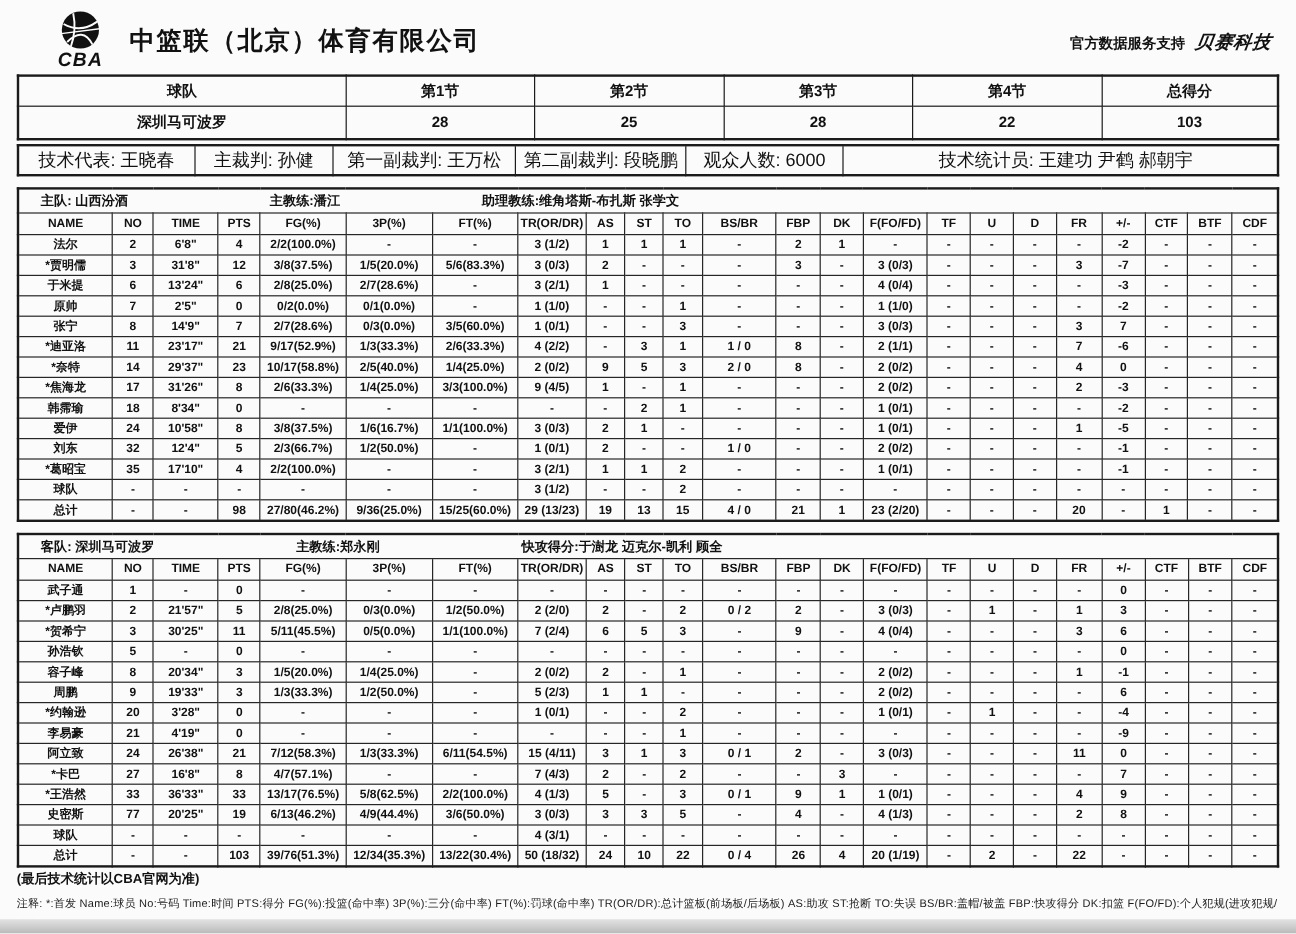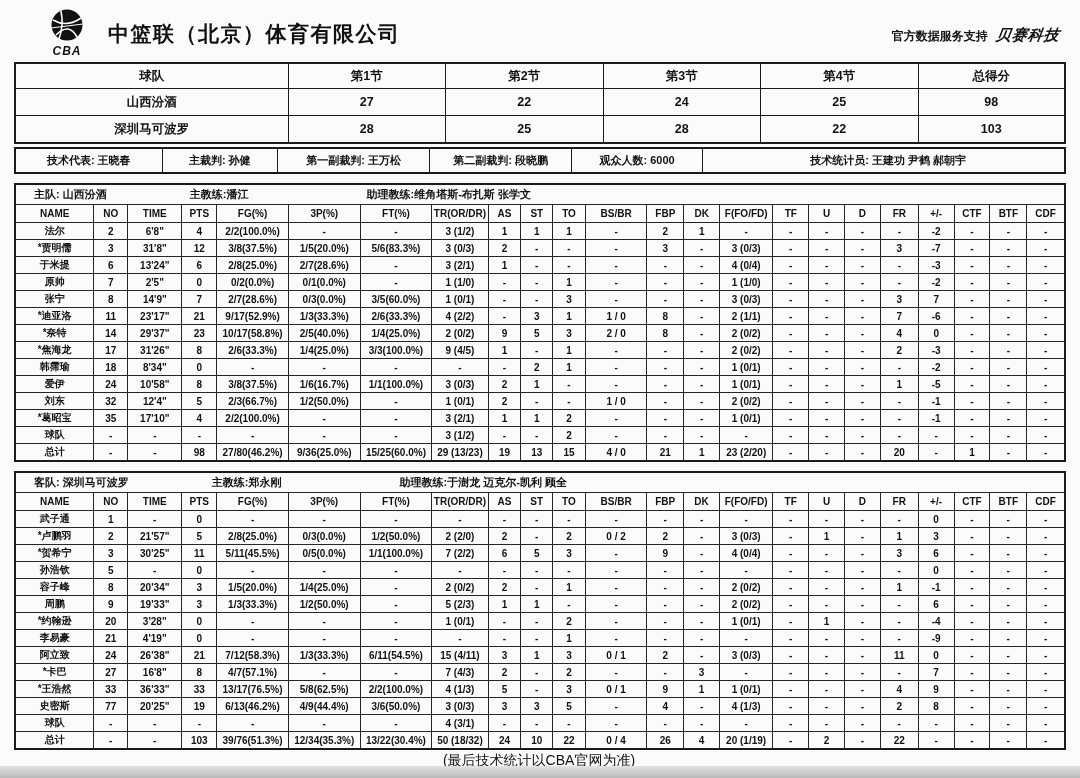--- a/index.html
+++ b/index.html
@@ -1,48 +1,48 @@
 <!DOCTYPE html>
 <html><head>
 <meta charset="utf-8">
 <style>
   html,body{margin:0;padding:0;background:#e9e9e9;font-family:"Liberation Sans",sans-serif;}
   .page{width:1080px;height:778px;background:#fbfbfb;position:relative;box-sizing:border-box;
         padding:8px 14px;color:#111;overflow:hidden;}
   
   .hdr{position:relative;height:50px;}
   .logo-wrap{position:absolute;left:26px;top:0px;width:54px;text-align:center;line-height:0;}
-  .logo-cba{display:block;font-size:12px;font-weight:900;font-style:italic;letter-spacing:1px;
+  .logo-cba{display:block;font-size:16px;font-weight:900;font-style:italic;letter-spacing:1px;
             line-height:10px;color:#111;}
   .company{position:absolute;left:94px;top:12px;font-size:21px;font-weight:800;letter-spacing:1.5px;}
   .hdr-center{position:absolute;left:368px;top:0;width:470px;text-align:center;}
   .title{font-size:21px;font-weight:800;letter-spacing:0.5px;}
   .subline{display:flex;justify-content:center;gap:46px;font-size:11px;font-weight:700;margin-top:3px;}
   .hdr-right{position:absolute;right:6px;top:18px;font-size:12px;font-weight:700;white-space:nowrap;}
   .sponsor-name{display:inline-block;font-style:italic;font-weight:900;font-size:15px;
                 transform:skewX(-8deg);margin-left:5px;letter-spacing:1px;}
   
   table{width:100%;border-collapse:collapse;table-layout:fixed;}
   .score-table{margin-top:4px;border:2px solid #1b1b1b;}
   .score-table th,.score-table td{border:1px solid #1b1b1b;text-align:center;font-weight:700;}
   .score-table th{height:22px;font-size:12.5px;}
   .score-table td{height:24px;font-size:12.5px;}
   .officials{margin-top:3px;border:2px solid #1b1b1b;}
-  .officials td{border:1px solid #1b1b1b;height:21px;font-size:11px;font-weight:700;
+  .officials td{border:1px solid #1b1b1b;height:21px;font-size:15px;font-weight:400;
                 text-align:center;white-space:nowrap;overflow:hidden;}
   .officials td.wide{text-align:center;padding-left:10px;}
   .stat-table{margin-top:9px;border:2px solid #1b1b1b;}
   .stat-table th,.stat-table td{border:1px solid #262626;font-size:10px;font-weight:700;
       text-align:center;padding:0;height:16px;white-space:nowrap;overflow:hidden;}
   .stat-table .col-head th{height:17px;}
   .section-row td{text-align:left;height:19px;font-size:11px;}
   .team-label{margin-left:18px;margin-top:32px;}
-  .coach{margin-left:80px;}
+  .coach{margin-left:115px;}
   .assistants{margin-left:115px;margin-top:43px;}
-  .disclaimer{text-align:center;font-size:14px;font-weight:400;margin-top:2px;padding-right:2px;}
+  .disclaimer{text-align:left;font-size:11px;font-weight:700;margin-top:2px;padding-right:2px;}
   .notes{margin-top:4px;font-size:9.2px;font-weight:500;line-height:18px;color:#1c1c1c;
          letter-spacing:0.2px;}
   .bottom-shade{position:absolute;left:0;right:0;bottom:0;height:12px;
                 background:linear-gradient(to bottom,#e3e3e3,#b9b9b9);}
 </style>
 </head>
 <body>
 
 <div class="page">
 
@@ -77,28 +77,20 @@
       <tr>
           <th>球队</th>
           <th>第1节</th>
           <th>第2节</th>
           <th>第3节</th>
           <th>第4节</th>
           <th>总得分</th>
         </tr>
     </thead>
     <tbody>
-        <tr>
-          <td>山西汾酒</td>
-          <td>27</td>
-          <td>22</td>
-          <td>24</td>
-          <td>25</td>
-          <td>98</td>
-        </tr>
         <tr>
           <td>深圳马可波罗</td>
           <td>28</td>
           <td>25</td>
           <td>28</td>
           <td>22</td>
           <td>103</td>
         </tr>
       </tbody>
   </table>
@@ -562,21 +554,21 @@
         <col style="width: 35px;">
         <col style="width: 35px;">
         <col style="width: 36px;">
         <col style="width: 37px;">
       </colgroup>
     <thead>
       <tr class="section-row">
         <td colspan="23">
           <span class="team-label">客队: 深圳马可波罗</span>
           <span class="coach">主教练:郑永刚</span>
-          <span class="assistants">助理教练:于澍龙 迈克尔-凯利 顾全</span>
+          <span class="assistants">快攻得分:于澍龙 迈克尔-凯利 顾全</span>
         </td>
       </tr>
       <tr class="col-head">
           <th>NAME</th>
           <th>NO</th>
           <th>TIME</th>
           <th>PTS</th>
           <th>FG(%)</th>
           <th>3P(%)</th>
           <th>FT(%)</th>
@@ -650,21 +642,21 @@
           <td>-</td>
         </tr>
         <tr>
           <td>*贺希宁</td>
           <td>3</td>
           <td>30'25"</td>
           <td>11</td>
           <td>5/11(45.5%)</td>
           <td>0/5(0.0%)</td>
           <td>1/1(100.0%)</td>
-          <td>7 (2/2)</td>
+          <td>7 (2/4)</td>
           <td>6</td>
           <td>5</td>
           <td>3</td>
           <td>-</td>
           <td>9</td>
           <td>-</td>
           <td>4 (0/4)</td>
           <td>-</td>
           <td>-</td>
           <td>-</td>

